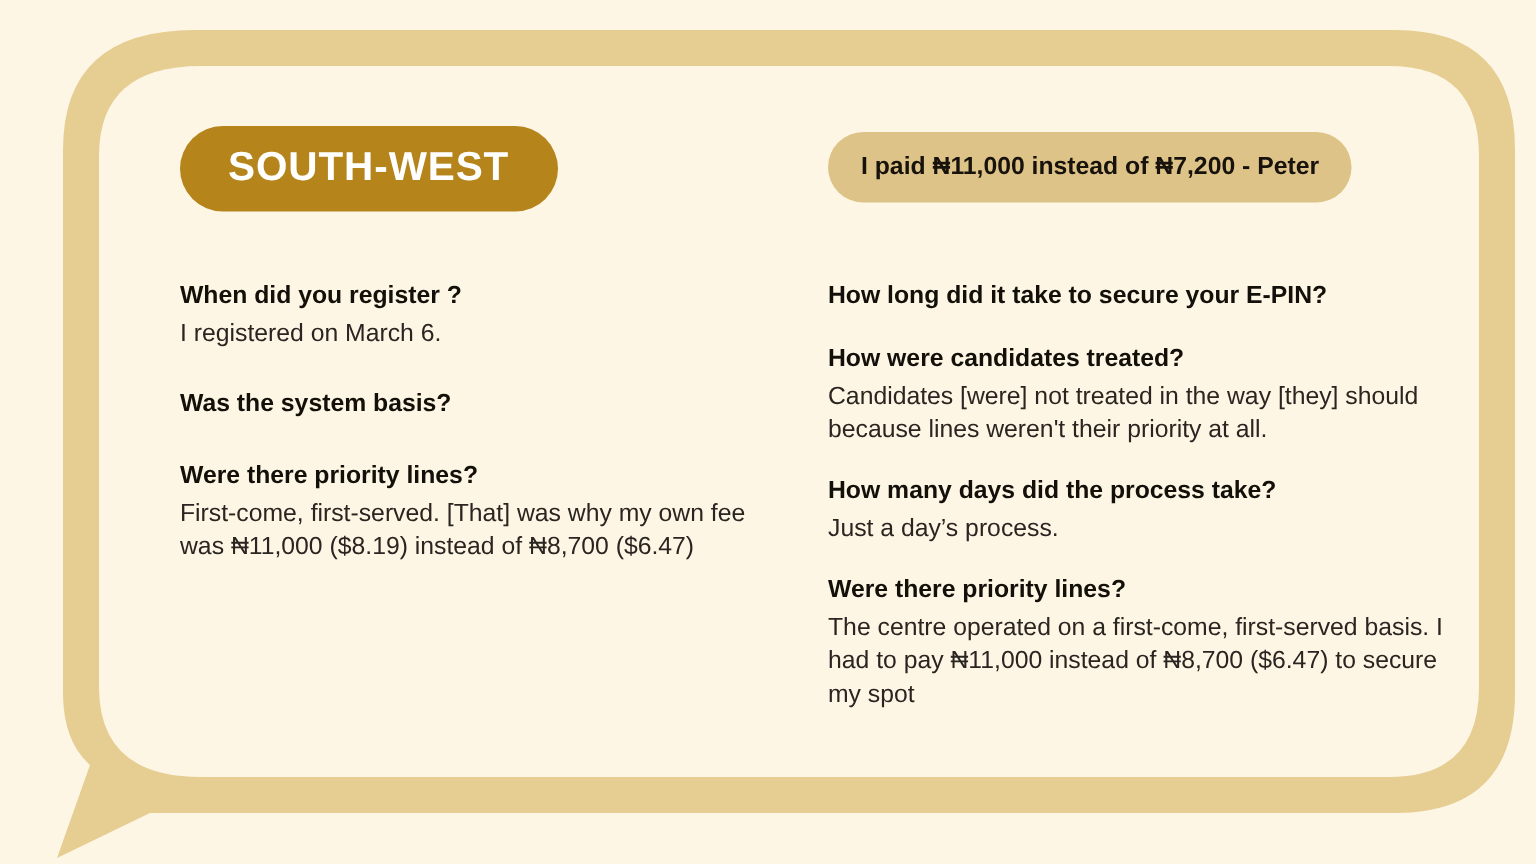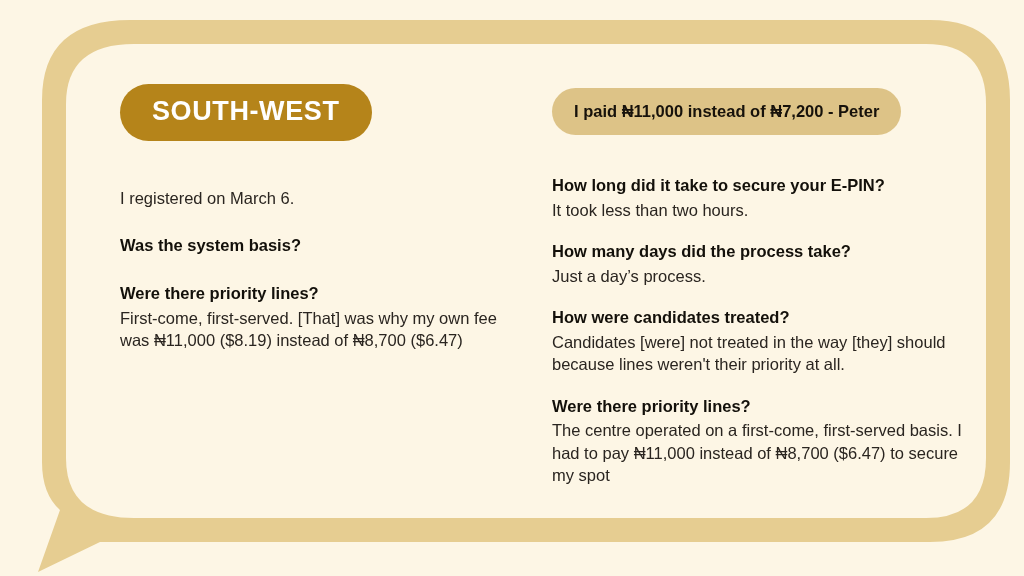--- a/index.html
+++ b/index.html
@@ -106,21 +106,21 @@
   }
   .qa-a {
     font-size: 16.5px;
     font-weight: normal;
     color: #2a2520;
     line-height: 1.35;
     margin: 0;
   }
 
   .col-left .qa { margin-bottom: 26px; }
-  .col-right .qa { margin-bottom: 20px; }
+  .col-right .qa { margin-bottom: 20px; margin-top: 12px; }
 </style>
 </head>
 <body>
 
 <div id="stage">
 
   <div class="bubble-wrap">
     <svg class="bubble-svg" width="1024" height="576" viewBox="0 0 1024 576">
 
       <path d="M 130 20
@@ -150,20 +150,21 @@
   </div>
 
   <div class="content">
     <div class="columns">
 
       <div class="col col-left">
 
         <div class="badge-region">SOUTH-WEST</div>
 
         <div class="qa">
+          <p class="qa-q">When did you register ?</p>
           <p class="qa-a">I  registered on March 6.</p>
         </div>
 
         <div class="qa">
           <p class="qa-q">Was the system basis?</p>
         </div>
 
 
         <div class="qa">
           <p class="qa-q">Were there priority lines?</p>
@@ -171,34 +172,33 @@
         </div>
 
       </div>
 
       <div class="col col-right">
 
         <div class="badge-quote">I paid  ₦11,000 instead of  ₦7,200 - Peter</div>
 
         <div class="qa">
           <p class="qa-q">How long did it take to secure your  E-PIN?</p>
-          <p class="qa-a">It took less than two hours.</p>
+        </div>
+
+        <div class="qa">
+          <p class="qa-q">How were candidates treated?</p>
+          <p class="qa-a">Candidates [were] not treated in the way [they] should because lines weren't their priority at all.</p>
         </div>
 
         <div class="qa">
           <p class="qa-q">How many days did the process take?</p>
           <p class="qa-a">Just a day’s process.</p>
         </div>
 
         <div class="qa">
-          <p class="qa-q">How were candidates treated?</p>
-          <p class="qa-a">Candidates [were] not treated in the way [they] should because lines weren't their priority at all.</p>
-        </div>
-
-        <div class="qa">
           <p class="qa-q">Were there priority lines?</p>
           <p class="qa-a">The centre operated on a first-come, first-served basis. I had to pay ₦11,000 instead of ₦8,700 ($6.47) to secure my spot</p>
         </div>
 
       </div>
 
     </div>
   </div>
 
 </div>

